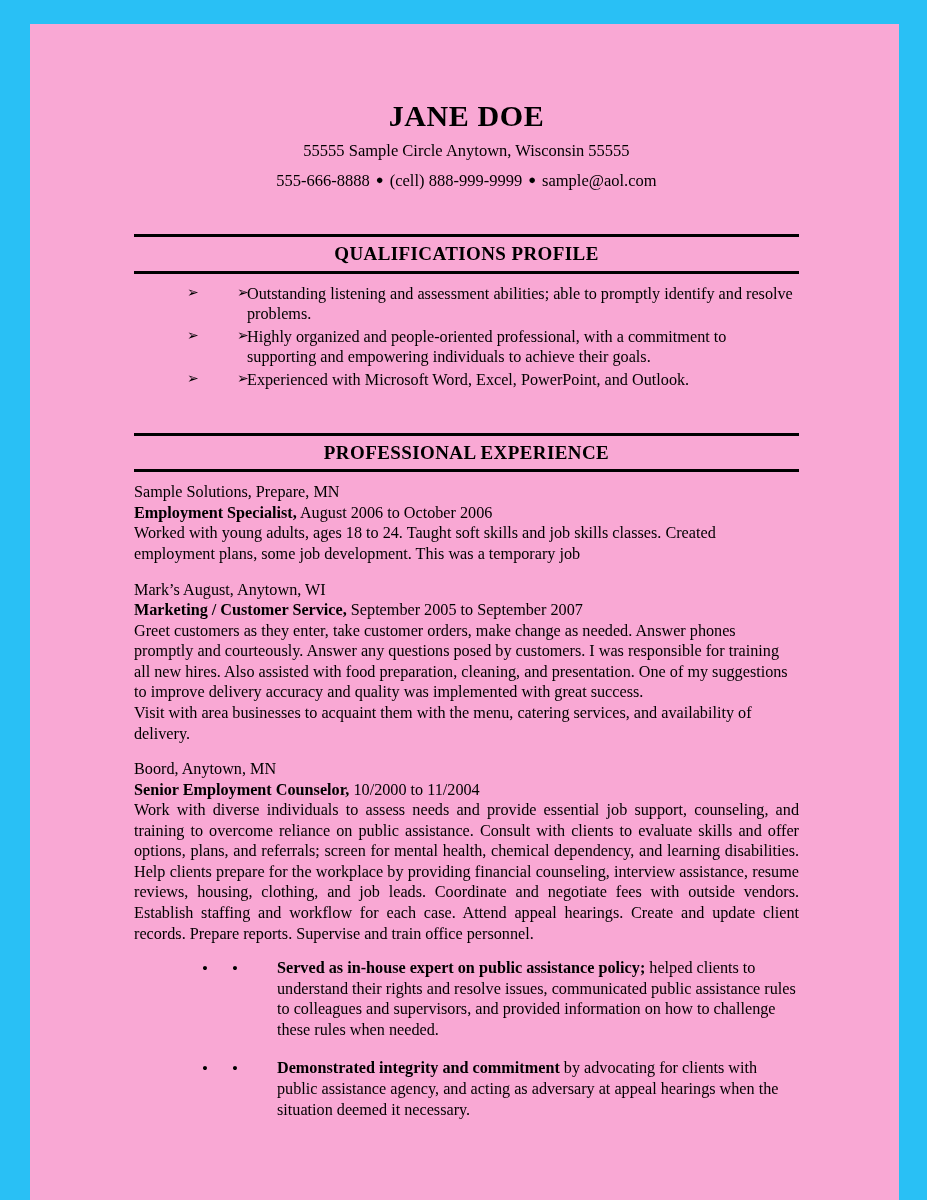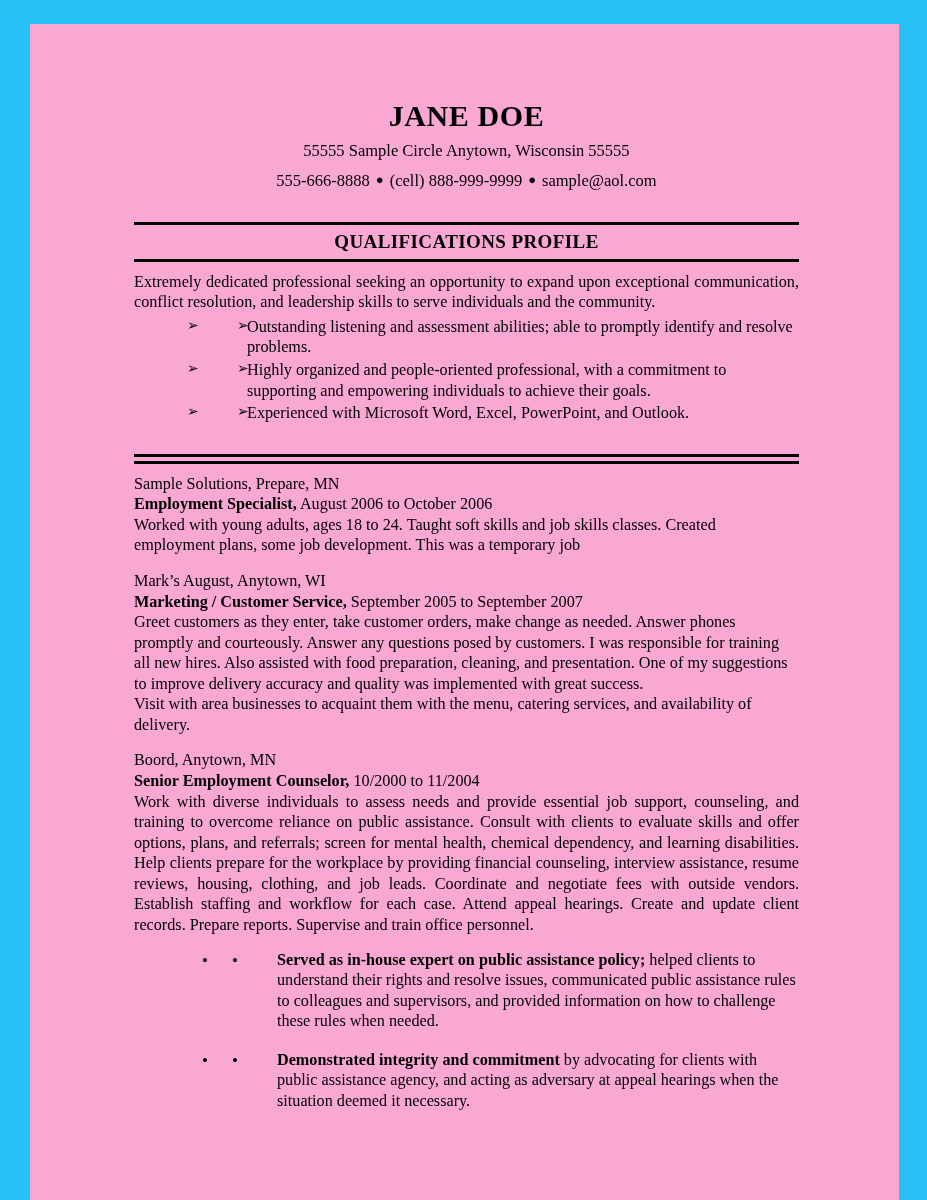--- a/index.html
+++ b/index.html
@@ -63,21 +63,21 @@
   }
   .contact-sep {
     display: inline-block;
     padding: 0 6px;
     font-size: 13px;
     vertical-align: 2px;
   }
 
   
   .section-head {
-    margin-top: 30px;
+    margin-top: 42px;
     margin-bottom: 10px;
   }
   .rule {
     height: 3px;
     background: #000000;
     width: 100%;
   }
   .rule-top { margin-bottom: 4px; }
   .rule-bot { margin-top: 3px; }
   .section-title {
@@ -160,21 +160,20 @@
         <p class="contact-line">55555 Sample Circle  Anytown, Wisconsin  55555</p>
         <p class="contact-line"><span>555-666-8888</span><span class="contact-sep">●</span><span>(cell) 888-999-9999</span><span class="contact-sep">●</span><span>sample@aol.com</span></p>
       </div>
 
       <div class="section-head">
         <div class="rule rule-top"></div>
         <div class="section-title">QUALIFICATIONS PROFILE</div>
         <div class="rule rule-bot"></div>
       </div>
 
-      <p class="body justified">Extremely dedicated professional seeking an opportunity to expand upon exceptional communication, conflict resolution, and leadership skills to serve individuals and the community.</p>
 
       <ul class="bullets arrows">
         <li>
           <span class="glyph-a">➢</span>
           <span class="glyph-b">➢</span>
           <span>Outstanding listening and assessment abilities; able to promptly identify and resolve problems.</span>
         </li>
         <li>
           <span class="glyph-a">➢</span>
           <span class="glyph-b">➢</span>
@@ -182,20 +181,21 @@
         </li>
         <li>
           <span class="glyph-a">➢</span>
           <span class="glyph-b">➢</span>
           <span>Experienced with Microsoft Word, Excel, PowerPoint, and Outlook.</span>
         </li>
       </ul>
 
       <div class="section-head">
         <div class="rule rule-top"></div>
+        <div class="section-title">PROFESSIONAL EXPERIENCE</div>
         <div class="rule rule-bot"></div>
       </div>
 
       <div>
         <p class="body company">Sample Solutions, Prepare, MN</p>
         <p class="body"><span class="jobtitle">Employment Specialist,</span><span> August 2006 to October 2006</span></p>
         <p class="body">Worked with young adults, ages 18 to 24. Taught soft skills and job skills classes. Created employment plans, some job development. This was a temporary job</p>
       </div>
 
       <p class="spacer"></p>

